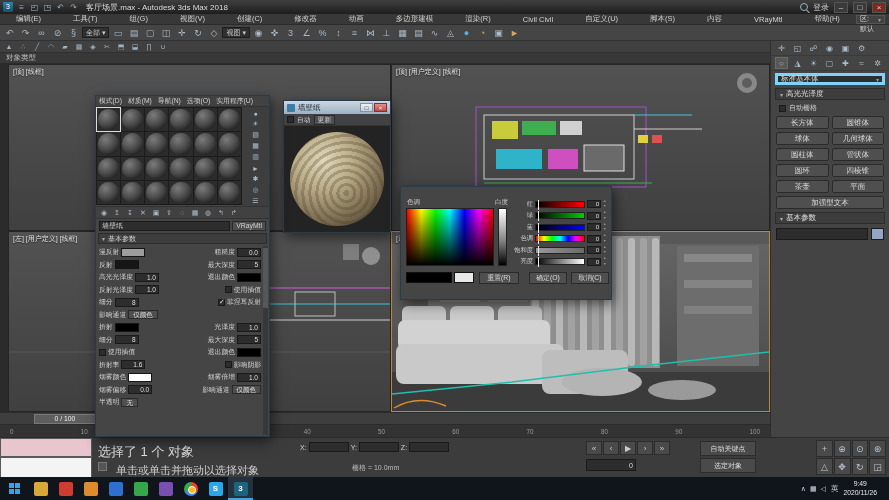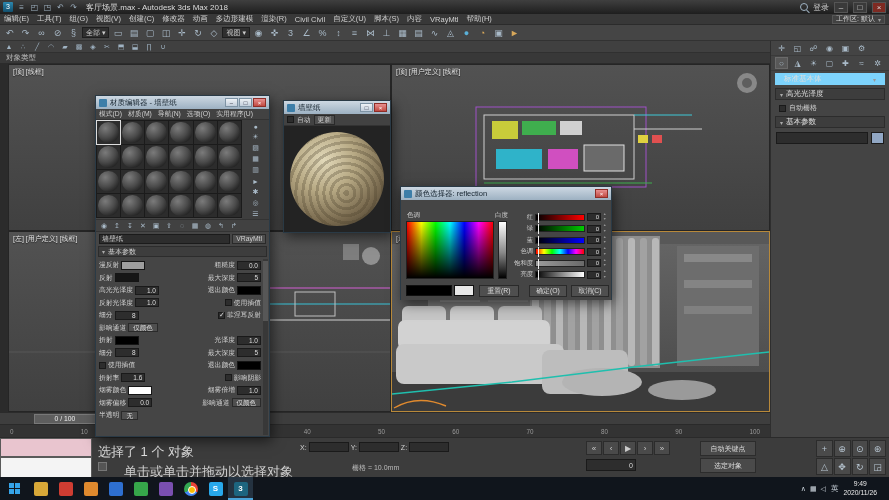--- a/index.html
+++ b/index.html
@@ -13,21 +13,21 @@
 .qicon{width:11px;height:11px;color:#9fb2c2;font-size:8px;line-height:11px;text-align:center}
 #wtitle{margin-left:4px;color:#dedede;white-space:nowrap}
 #tb-right{margin-left:auto;display:flex;align-items:center;gap:5px}
 .search-glass{width:8px;height:8px;border:1px solid #9fb2c2;border-radius:50%;position:relative}
 .search-glass::after{content:"";position:absolute;width:4px;height:1px;background:#9fb2c2;transform:rotate(45deg);left:5px;top:7px}
 .winbtn{width:14px;height:11px;text-align:center;line-height:10px;font-size:8px;color:#d8d8d8;background:#3a3a3a;border:1px solid #555}
 .winbtn.closebtn{background:#7e2a22}
 
 #menubar{position:absolute;left:0;top:14px;width:889px;height:11px;background:#383838;border-bottom:1px solid #2b2b2b;display:flex;align-items:center;font-size:7.5px;z-index:49}
 #menu-items{display:flex;height:100%;align-items:center}
-.menu-item{padding:0 4px;white-space:nowrap}
+.menu-item{padding:0 16px;white-space:nowrap}
 #workspace{margin-left:auto;margin-right:4px;display:flex;gap:3px;align-items:center;background:#424242;border:1px solid #555;height:9px;padding:0 3px;font-size:7px}
 .arr{font-size:6px;color:#999}
 
 #toolbar1{position:absolute;left:0;top:25px;width:889px;height:16px;background:#454545;border-bottom:1px solid #323232;display:flex;align-items:center;gap:1px;padding:0 2px;z-index:48}
 .ticon{width:15px;height:14px;display:flex;align-items:center;justify-content:center;color:#a9bac8;font-size:9px}
 .ticon.tdrop{width:auto;height:11px;background:#2f2f2f;border:1px solid #1e1e1e;font-size:7px;padding:0 3px;color:#ccc}
 #ribbon{position:absolute;left:0;top:41px;width:770px;height:12px;background:#404040;border-bottom:1px solid #303030;display:flex;align-items:center;gap:2px;padding:0 3px;z-index:47}
 .ricon{width:12px;height:10px;display:flex;align-items:center;justify-content:center;color:#9fb2c2;font-size:7px}
 #ribbonlabel{position:absolute;left:0;top:53px;width:770px;height:11px;background:#383838;border-bottom:1px solid #2b2b2b;display:flex;align-items:center;padding:0 6px;font-size:7.5px;color:#c0c0c0;z-index:46}
 
@@ -38,21 +38,21 @@
 #vp-bl{left:8px;top:167px;width:383px;height:181px}
 #vp-br{left:391px;top:167px;width:379px;height:181px;background:linear-gradient(#666,#474747);border:1px solid #b8893a}
 .vp-label{position:absolute;left:4px;top:2px;font-size:7px;color:#e4e4e4;z-index:3;text-shadow:0 1px 1px #222}
 .ring{position:absolute;right:12px;top:8px;width:20px;height:20px;border:5px solid #8f8f8f;border-radius:50%;background:#606060;z-index:2;opacity:.9}
 .vpsvg{position:absolute;left:0;top:0}
 
 #cmdpanel{position:absolute;left:770px;top:41px;width:119px;height:396px;background:#444;border-left:1px solid #2e2e2e;z-index:45}
 .cp-row{display:flex;align-items:center;gap:3px;padding:1px 4px;border-bottom:1px solid #3a3a3a}
 .cpicon{width:13px;height:12px;display:flex;align-items:center;justify-content:center;color:#a9bac8;font-size:8px}
 .cpicon.cur{background:#585858;border:1px solid #6a6a6a}
-.cp-drop{margin:2px 4px;height:12px;background:#2e2e2e;border:6px solid #7dd3fc;display:flex;align-items:center;padding:0 3px;font-size:7.5px;color:#ddd}
+.cp-drop{margin:2px 4px;height:12px;background:#2e2e2e;border:3px solid #7dd3fc;display:flex;align-items:center;padding:0 3px;font-size:7.5px;color:#ddd}
 .cp-drop .arr{margin-left:auto}
 .rollout{margin:3px 4px 0;height:12px;background:#3d3d3d;border:1px solid #2c2c2c;display:flex;align-items:center;gap:3px;padding:0 4px;font-size:7.5px;color:#e0e0e0}
 .rarr{font-size:6px;color:#aaa}
 .agrow{display:flex;align-items:center;gap:3px;margin:3px 8px;font-size:7px}
 .cbx{width:7px;height:7px;background:#2d2d2d;border:1px solid #1a1a1a}
 #cp-btns{display:grid;grid-template-columns:1fr 1fr;gap:3px;margin:3px 5px}
 .cpbtn{height:13px;background:#4f4f4f;border:1px solid #2a2a2a;border-radius:2px;color:#dcdcdc;font-size:7.5px}
 #cp-btns .cpbtn:last-child{grid-column:1/3}
 .namerow{display:flex;align-items:center;gap:3px;margin:4px 5px}
 .namefield{flex:1;height:12px;background:#2d2d2d;border:1px solid #1b1b1b;font-size:7px;color:#ddd;padding:0 2px;display:flex;align-items:center}
@@ -126,21 +126,21 @@
 
 #timeslider{position:absolute;left:0;top:412px;width:770px;height:12px;background:#3e3e3e;border-top:1px solid #2b2b2b;display:flex;align-items:center;z-index:40}
 #ts-handle{margin-left:34px;width:62px;height:10px;background:#5e5e5e;border:1px solid #787878;font-size:6.8px;display:flex;align-items:center;justify-content:center;color:#eee}
 #trackbar{position:absolute;left:0;top:424px;width:770px;height:13px;background:#333;border-top:1px solid #2a2a2a;display:flex;align-items:center;justify-content:space-between;padding:0 10px;z-index:40}
 .tick{font-size:6.3px;color:#999}
 #statusbar{position:absolute;left:0;top:437px;width:889px;height:40px;background:#3c3c3c;border-top:1px solid #2a2a2a;z-index:40}
 #mxl-pink{position:absolute;left:0;top:0;width:92px;height:19px;background:#e9c5cf;border:1px solid #5a5a5a}
 #mxl-white{position:absolute;left:0;top:19px;width:92px;height:21px;background:#f4f4f4;border:1px solid #5a5a5a}
 #st-sel{position:absolute;left:98px;top:5px;font-size:13px;color:#ddd}
 #st-lock{position:absolute;left:98px;top:24px;width:9px;height:9px;background:#555;border:1px solid #777}
-#st-prompt{position:absolute;left:124px;top:25px;font-size:13px;color:#cfcfcf}
+#st-prompt{position:absolute;left:116px;top:25px;font-size:11px;color:#cfcfcf}
 #st-xyz{position:absolute;left:300px;top:4px;display:flex;align-items:center;gap:2px;font-size:7px}
 .xyzfield{width:40px;height:10px;background:#2d2d2d;border:1px solid #1a1a1a}
 #st-grid{position:absolute;left:352px;top:25px;font-size:7px;color:#bbb}
 #transport{position:absolute;left:586px;top:3px;display:flex;gap:1px}
 .trbtn{width:16px;height:14px;background:#4a4a4a;border:1px solid #2c2c2c;color:#ccc;font-size:8px;display:flex;align-items:center;justify-content:center}
 #st-time{position:absolute;left:586px;top:21px;width:50px;height:12px;background:#2d2d2d;border:1px solid #1a1a1a;font-size:7px;color:#ddd;display:flex;align-items:center;justify-content:flex-end;padding:0 2px}
 .skbtn{background:#4a4a4a;border:1px solid #2c2c2c;color:#ddd;font-size:7px;display:flex;align-items:center;justify-content:center}
 #autokey{position:absolute;left:700px;top:3px;width:56px;height:15px}
 #selobj{position:absolute;left:700px;top:20px;width:56px;height:15px}
 #vpnav{position:absolute;left:816px;top:2px;width:70px;display:grid;grid-template-columns:repeat(4,1fr);gap:1px}
@@ -364,40 +364,45 @@
     <span class="arr">▾</span>
   </div>
   <div class="rollout">
     <span class="rarr">▾</span>
     <span>高光光泽度</span>
   </div>
   <div class="agrow">
     <span class="cbx"></span>
     <span>自动栅格</span>
   </div>
+  <div id="cp-btns">
+
+  <button class="cpbtn">长方体</button>
+      <button class="cpbtn">圆锥体</button>
+      <button class="cpbtn">球体</button>
+      <button class="cpbtn">几何球体</button>
+      <button class="cpbtn">圆柱体</button>
+      <button class="cpbtn">管状体</button>
+      <button class="cpbtn">圆环</button>
+      <button class="cpbtn">四棱锥</button>
+      <button class="cpbtn">茶壶</button>
+      <button class="cpbtn">平面</button>
+      <button class="cpbtn">加强型文本</button>
+    </div>
   <div class="rollout">
     <span class="rarr">▾</span>
     <span>基本参数</span>
   </div>
   <div class="namerow">
     <span class="namefield"></span>
     <span class="objcolor"></span>
   </div>
 </div>
 
 <div class="float" id="mateditor">
-  <div class="wtitlebar">
-    <span class="wico"></span>
-    <span>材质编辑器 - 墙壁纸</span>
-    <span class="wbtns">
-      <span class="wb">–</span>
-      <span class="wb">□</span>
-      <span class="wb close">×</span>
-    </span>
-  </div>
   <div id="me-menu">
 
   <span>模式(D)</span>
       <span>材质(M)</span>
       <span>导航(N)</span>
       <span>选项(O)</span>
       <span>实用程序(U)</span>
     </div>
   <div id="me-samplezone">
     <div id="sample-grid">
@@ -622,27 +627,20 @@
     <span class="cbx"></span>
     <span>自动</span>
     <span class="metype">更新</span>
   </div>
   <div id="tex-preview">
     <div id="tex-sphere"></div>
   </div>
 </div>
 
 <div class="float" id="colorsel">
-  <div class="wtitlebar">
-    <span class="wico"></span>
-    <span>颜色选择器: reflection</span>
-    <span class="wbtns">
-      <span class="wb close">×</span>
-    </span>
-  </div>
   <div id="cs-body">
     <span class="cs-lab" style="left:6px;top:11px">色调</span>
     <span class="cs-lab" style="left:94px;top:11px">白度</span>
     <div id="cs-square"></div>
     <div id="cs-white"></div>
     <div id="cs-sliders">
 
         <div class="csrow">
           <span class="cslab">红</span>
           <span class="csbar grad-r"></span>

